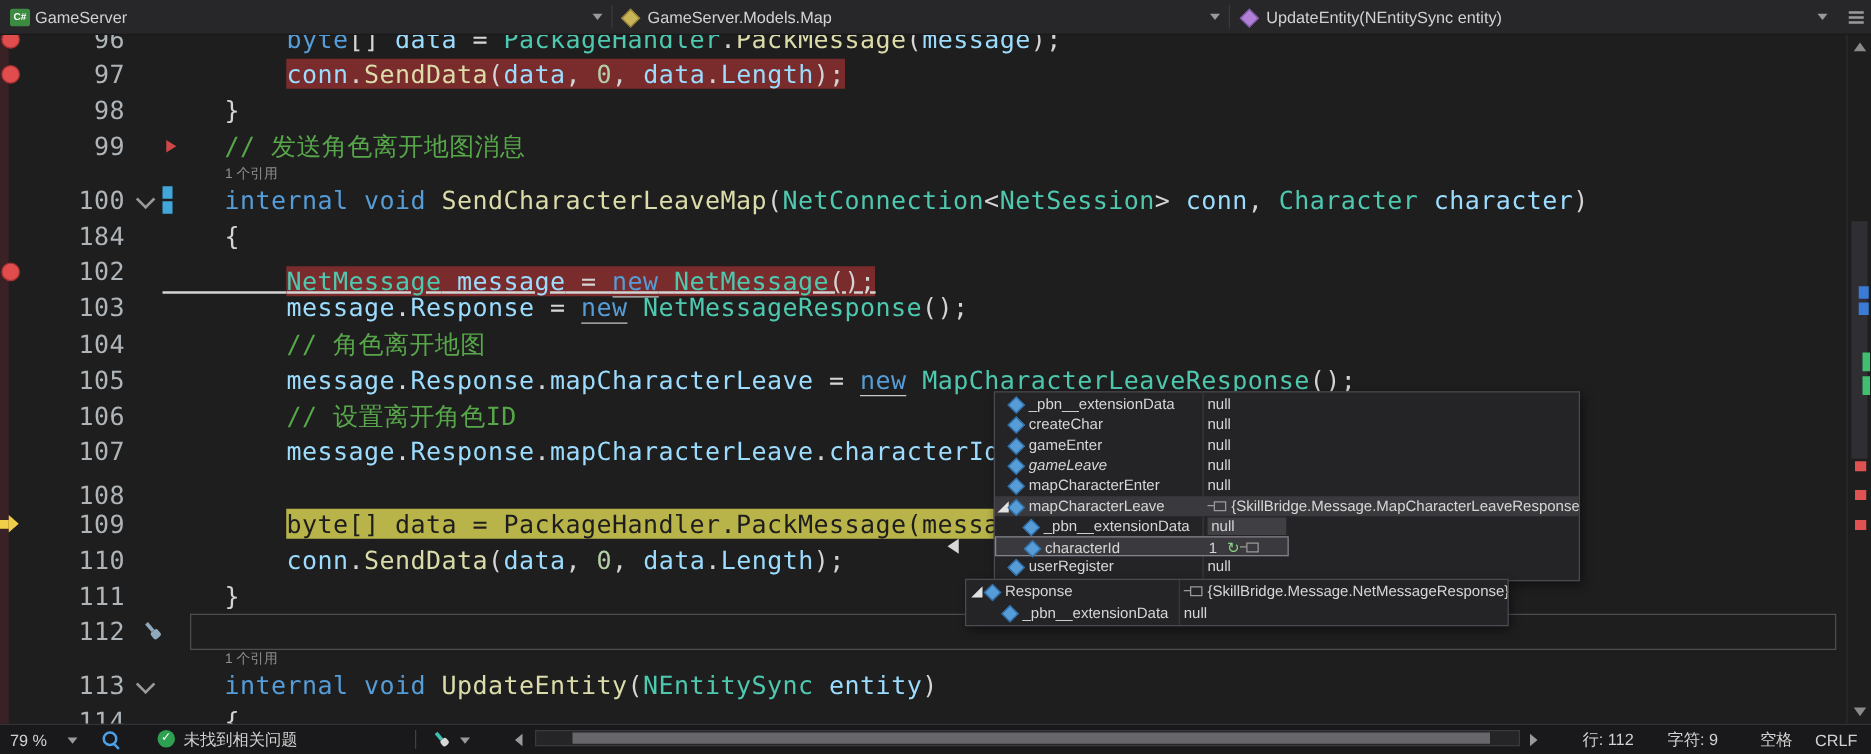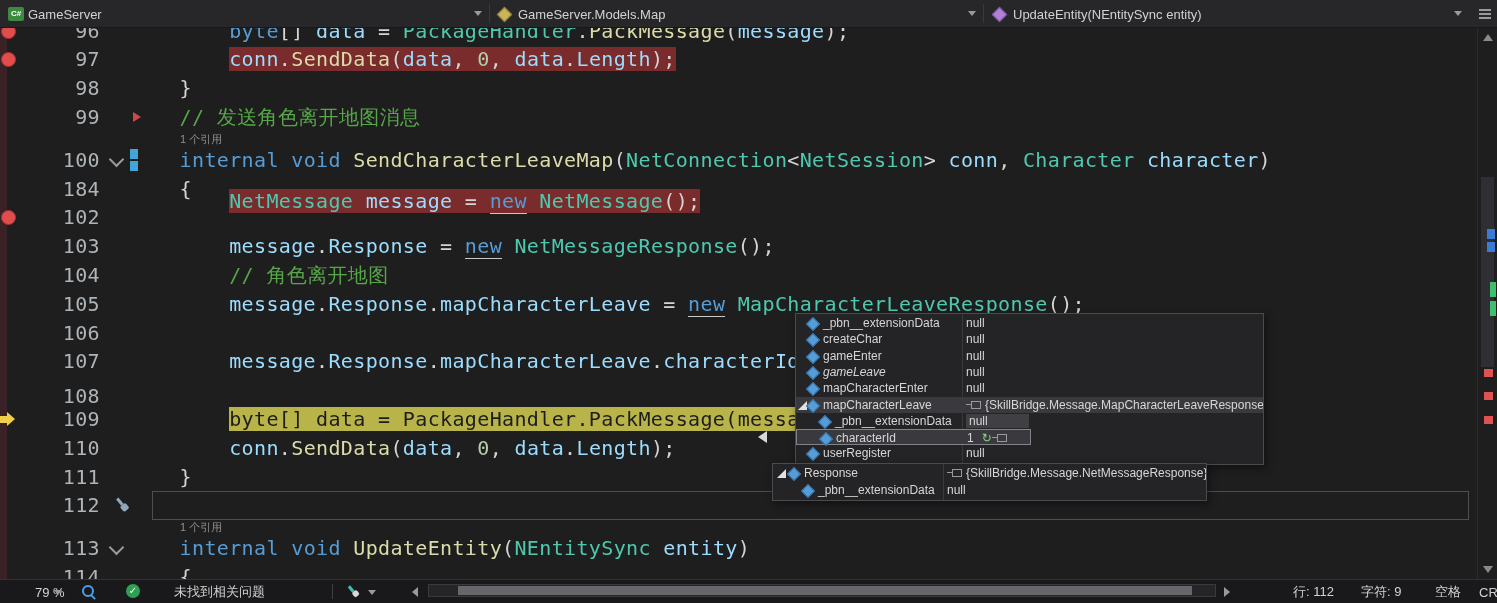--- a/index.html
+++ b/index.html
@@ -81,21 +81,21 @@
   .v-up{position:absolute;left:5px;top:7px;width:0;height:0;border-left:5px solid transparent;
         border-right:5px solid transparent;border-bottom:7px solid #8a8a8a;}
   .v-down{position:absolute;left:5px;bottom:7px;width:0;height:0;border-left:5px solid transparent;
           border-right:5px solid transparent;border-top:7px solid #8a8a8a;}
   .v-thumb{position:absolute;left:3px;top:150px;width:13px;height:190px;background:#2f2f33;}
   .smark{position:absolute;}
 
   
   .status{position:absolute;left:0;bottom:0;width:1497px;height:23px;background:#19191b;
           border-top:1px solid #323236;z-index:30;font-size:13px;color:#d2d2d2;}
-  .st{position:absolute;top:50%;transform:translateY(-50%);white-space:nowrap;margin-left:27px;}
+  .st{position:absolute;top:50%;transform:translateY(-50%);white-space:nowrap;}
   .st-sep{position:absolute;top:4px;height:15px;width:1px;background:#3f3f46;}
   .mag{position:absolute;width:14px;height:14px;}
   .mag::before{content:"";position:absolute;left:0;top:0;width:8px;height:8px;border:2px solid #4ba0e8;border-radius:50%;}
   .mag::after{content:"";position:absolute;left:10px;top:9px;width:2px;height:6px;background:#4ba0e8;transform:rotate(-45deg);}
   .chk{position:absolute;width:14px;height:14px;border-radius:50%;background:#2ea052;color:#fff;
        font-size:10px;line-height:14px;text-align:center;}
   .chk::before{content:"\2713";}
   .tools-icon{position:absolute;width:14px;height:14px;transform:rotate(-40deg);}
   .tools-icon::before{content:"";position:absolute;left:6px;top:0;width:3px;height:7px;background:#3fbfb0;}
   .tools-icon::after{content:"";position:absolute;left:4.5px;top:7px;width:6px;height:6px;background:#d8d8d8;border-radius:2px;}
@@ -209,28 +209,29 @@
     <div class="code-row" style="top: 76px;"><span class="tok-p">    </span><span class="tok-c">// 发送角色离开地图消息</span></div>
     <div class="lens-row" style="top: 104.8px;">1 个引用</div>
     <div class="line-num" style="top: 118.8px;">100</div>
     <span class="glyph g-bluebars" style="top: 121.8px;"></span>
     <span class="glyph g-chevron" style="top: 126.8px;"></span>
     <div class="code-row" style="top: 118.8px;"><span class="tok-p">    </span><span class="tok-k">internal</span><span class="tok-p"> </span><span class="tok-k">void</span><span class="tok-p"> </span><span class="tok-m">SendCharacterLeaveMap</span><span class="tok-p">(</span><span class="tok-t">NetConnection</span><span class="tok-p">&lt;</span><span class="tok-t">NetSession</span><span class="tok-p">&gt; </span><span class="tok-v">conn</span><span class="tok-p">, </span><span class="tok-t">Character</span><span class="tok-p"> </span><span class="tok-v">character</span><span class="tok-p">)</span></div>
     <div class="line-num" style="top: 147.6px;">184</div>
     <div class="code-row" style="top: 147.6px;"><span class="tok-p">    </span><span class="tok-p">{</span></div>
     <div class="line-num" style="top: 176.4px;">102</div>
     <span class="glyph g-breakpoint" style="top: 183.4px;"></span>
-    <div class="code-row" style="top: 160px;"><span class="tok-p">        </span><span class="hl-bp"><span class="tok-t">NetMessage</span><span class="tok-p"> </span><span class="tok-v">message</span><span class="tok-p"> = </span><span class="tok-ku">new</span><span class="tok-p"> </span><span class="tok-t">NetMessage</span><span class="tok-p">();</span></span></div>
+    <div class="code-row" style="top: 184px; text-decoration: underline;"><span class="tok-p">        </span><span class="hl-bp"><span class="tok-t">NetMessage</span><span class="tok-p"> </span><span class="tok-v">message</span><span class="tok-p"> = </span><span class="tok-ku">new</span><span class="tok-p"> </span><span class="tok-t">NetMessage</span><span class="tok-p">();</span></span></div>
     <div class="line-num" style="top: 205.2px;">103</div>
     <div class="code-row" style="top: 205.2px;"><span class="tok-p">        </span><span class="tok-v">message</span><span class="tok-p">.</span><span class="tok-v">Response</span><span class="tok-p"> = </span><span class="tok-ku">new</span><span class="tok-p"> </span><span class="tok-t">NetMessageResponse</span><span class="tok-p">();</span></div>
     <div class="line-num" style="top: 234px;">104</div>
     <div class="code-row" style="top: 234px;"><span class="tok-p">        </span><span class="tok-c">// 角色离开地图</span></div>
     <div class="line-num" style="top: 262.8px;">105</div>
     <div class="code-row" style="top: 262.8px;"><span class="tok-p">        </span><span class="tok-v">message</span><span class="tok-p">.</span><span class="tok-v">Response</span><span class="tok-p">.</span><span class="tok-v">mapCharacterLeave</span><span class="tok-p"> = </span><span class="tok-ku">new</span><span class="tok-p"> </span><span class="tok-t">MapCharacterLeaveResponse</span><span class="tok-p">();</span></div>
     <div class="line-num" style="top: 291.6px;">106</div>
+    <div class="code-row" style="top: 291.6px;"><span class="tok-p">        </span><span class="tok-c">// 设置离开角色ID</span></div>
     <div class="line-num" style="top: 320.4px;">107</div>
     <div class="code-row" style="top: 320.4px;"><span class="tok-p">        </span><span class="tok-v">message</span><span class="tok-p">.</span><span class="tok-v">Response</span><span class="tok-p">.</span><span class="tok-v">mapCharacterLeave</span><span class="tok-p">.</span><span class="tok-v">characterId</span><span class="tok-p"> =</span></div>
     <div class="line-num" style="top: 355px;">108</div>
     <div class="code-row" style="top: 349.2px;"></div>
     <div class="line-num" style="top: 378px;">109</div>
     <span class="glyph g-arrow" style="top: 385px;"></span>
     <div class="code-row" style="top: 378px;"><span class="tok-p">        </span><span class="hl-cur"><span class="tok-d">byte[] data = PackageHandler.PackMessage(message);</span></span></div>
     <div class="line-num" style="top: 406.8px;">110</div>
     <div class="code-row" style="top: 406.8px;"><span class="tok-p">        </span><span class="tok-v">conn</span><span class="tok-p">.</span><span class="tok-m">SendData</span><span class="tok-p">(</span><span class="tok-v">data</span><span class="tok-p">, </span><span class="tok-n">0</span><span class="tok-p">, </span><span class="tok-v">data</span><span class="tok-p">.</span><span class="tok-v">Length</span><span class="tok-p">);</span></div>
     <div class="line-num" style="top: 435.6px;">111</div>

